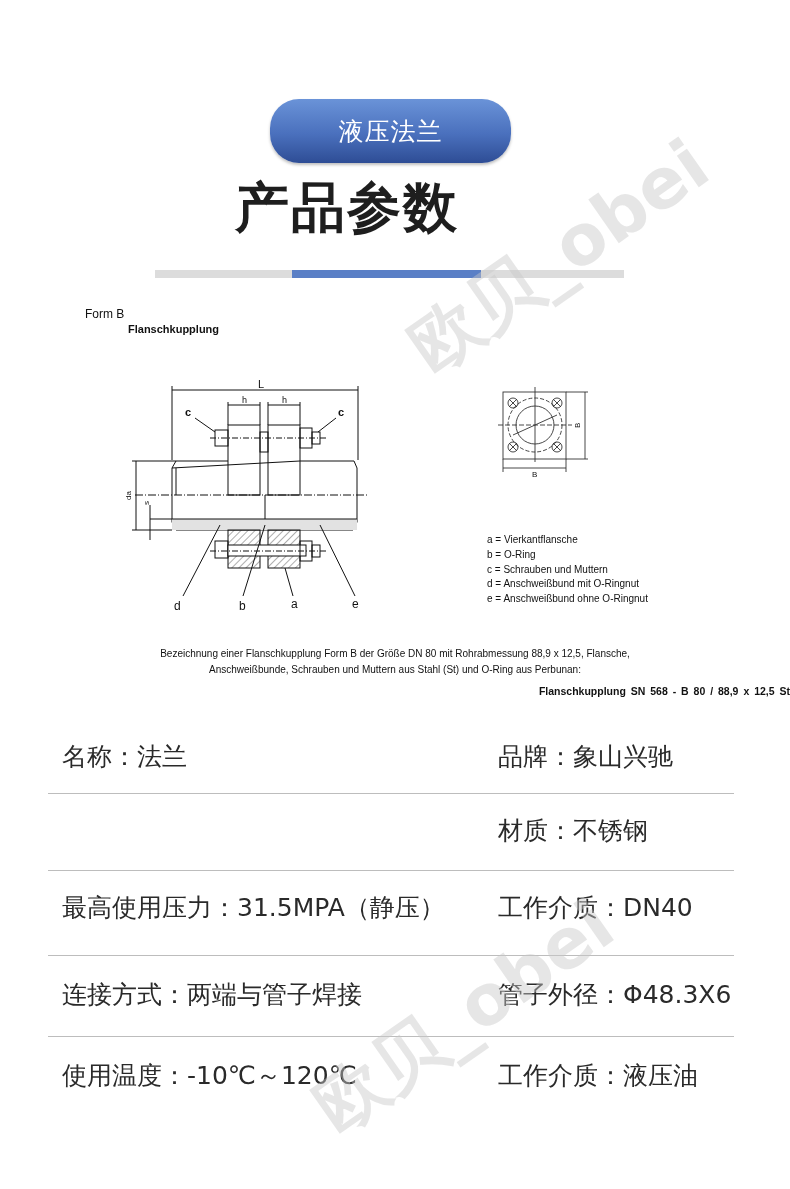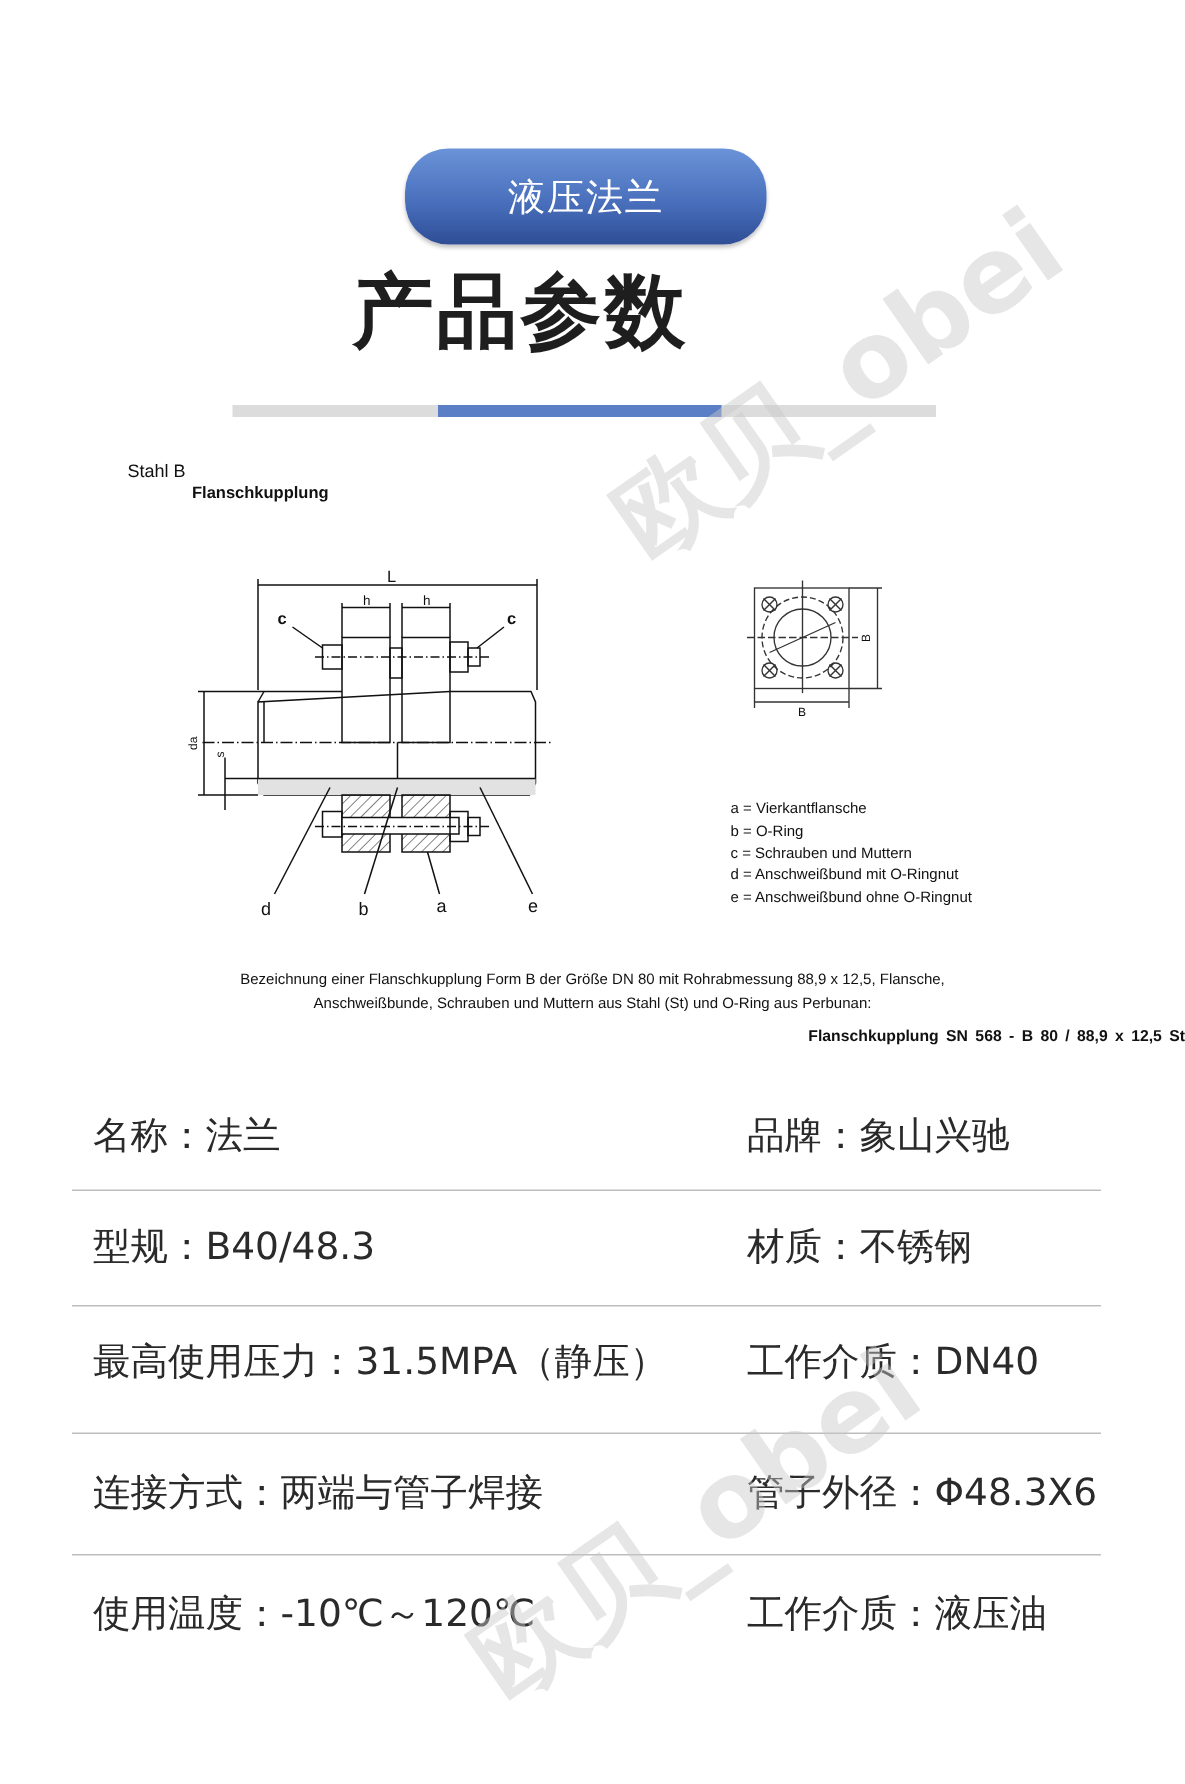--- a/index.html
+++ b/index.html
@@ -35,21 +35,21 @@
   svg text { font-family:"Liberation Sans", sans-serif; }
 </style>
 </head>
 <body>
 
 <div class="pill">液压法兰</div>
 <div class="title">产品参数</div>
 <div class="bar-gray"></div>
 <div class="bar-blue"></div>
 
-<div class="drw-text form-b">Stahl B</div>
+<div class="drw-text form-b">Form B</div>
 <div class="drw-text flansch">Flanschkupplung</div>
 
 <svg style="position:absolute;left:125px;top:378px;" width="250" height="240" viewBox="125 378 250 240">
   <g stroke="#111" stroke-width="1" fill="none">
 
     <line x1="172" y1="390" x2="358" y2="390"></line>
     <line x1="172" y1="386" x2="172" y2="460"></line>
     <line x1="358" y1="386" x2="358" y2="460"></line>
 
     <line x1="228" y1="405" x2="260" y2="405"></line>
@@ -163,21 +163,20 @@
   <div>Anschweißbunde, Schrauben und Muttern aus Stahl (St) und O-Ring aus Perbunan:</div>
 </div>
 <div class="designation">Flanschkupplung   SN 568 - B 80 / 88,9 x 12,5  St</div>
 
 <div class="specs">
   <div class="spec-row" style="height:73px;">
     <div class="spec-cell spec-right" style="top:20px;">品牌：象山兴驰</div>
     <div class="spec-cell spec-left" style="top:20px;">名称：法兰</div>
   </div>
   <div class="spec-row" style="height:76px;">
-    <div class="spec-cell spec-left" style="top:20px;">型规：B40/48.3</div>
     <div class="spec-cell spec-right" style="top:20px;">材质：不锈钢</div>
   </div>
   <div class="spec-row" style="height:84px;">
     <div class="spec-cell spec-left" style="top:20px;">最高使用压力：31.5MPA（静压）</div>
     <div class="spec-cell spec-right" style="top:20px;">工作介质：DN40</div>
   </div>
   <div class="spec-row" style="height:80px;">
     <div class="spec-cell spec-left" style="top:22px;">连接方式：两端与管子焊接</div>
     <div class="spec-cell spec-right" style="top:22px;">管子外径：Φ48.3X6</div>
   </div>

